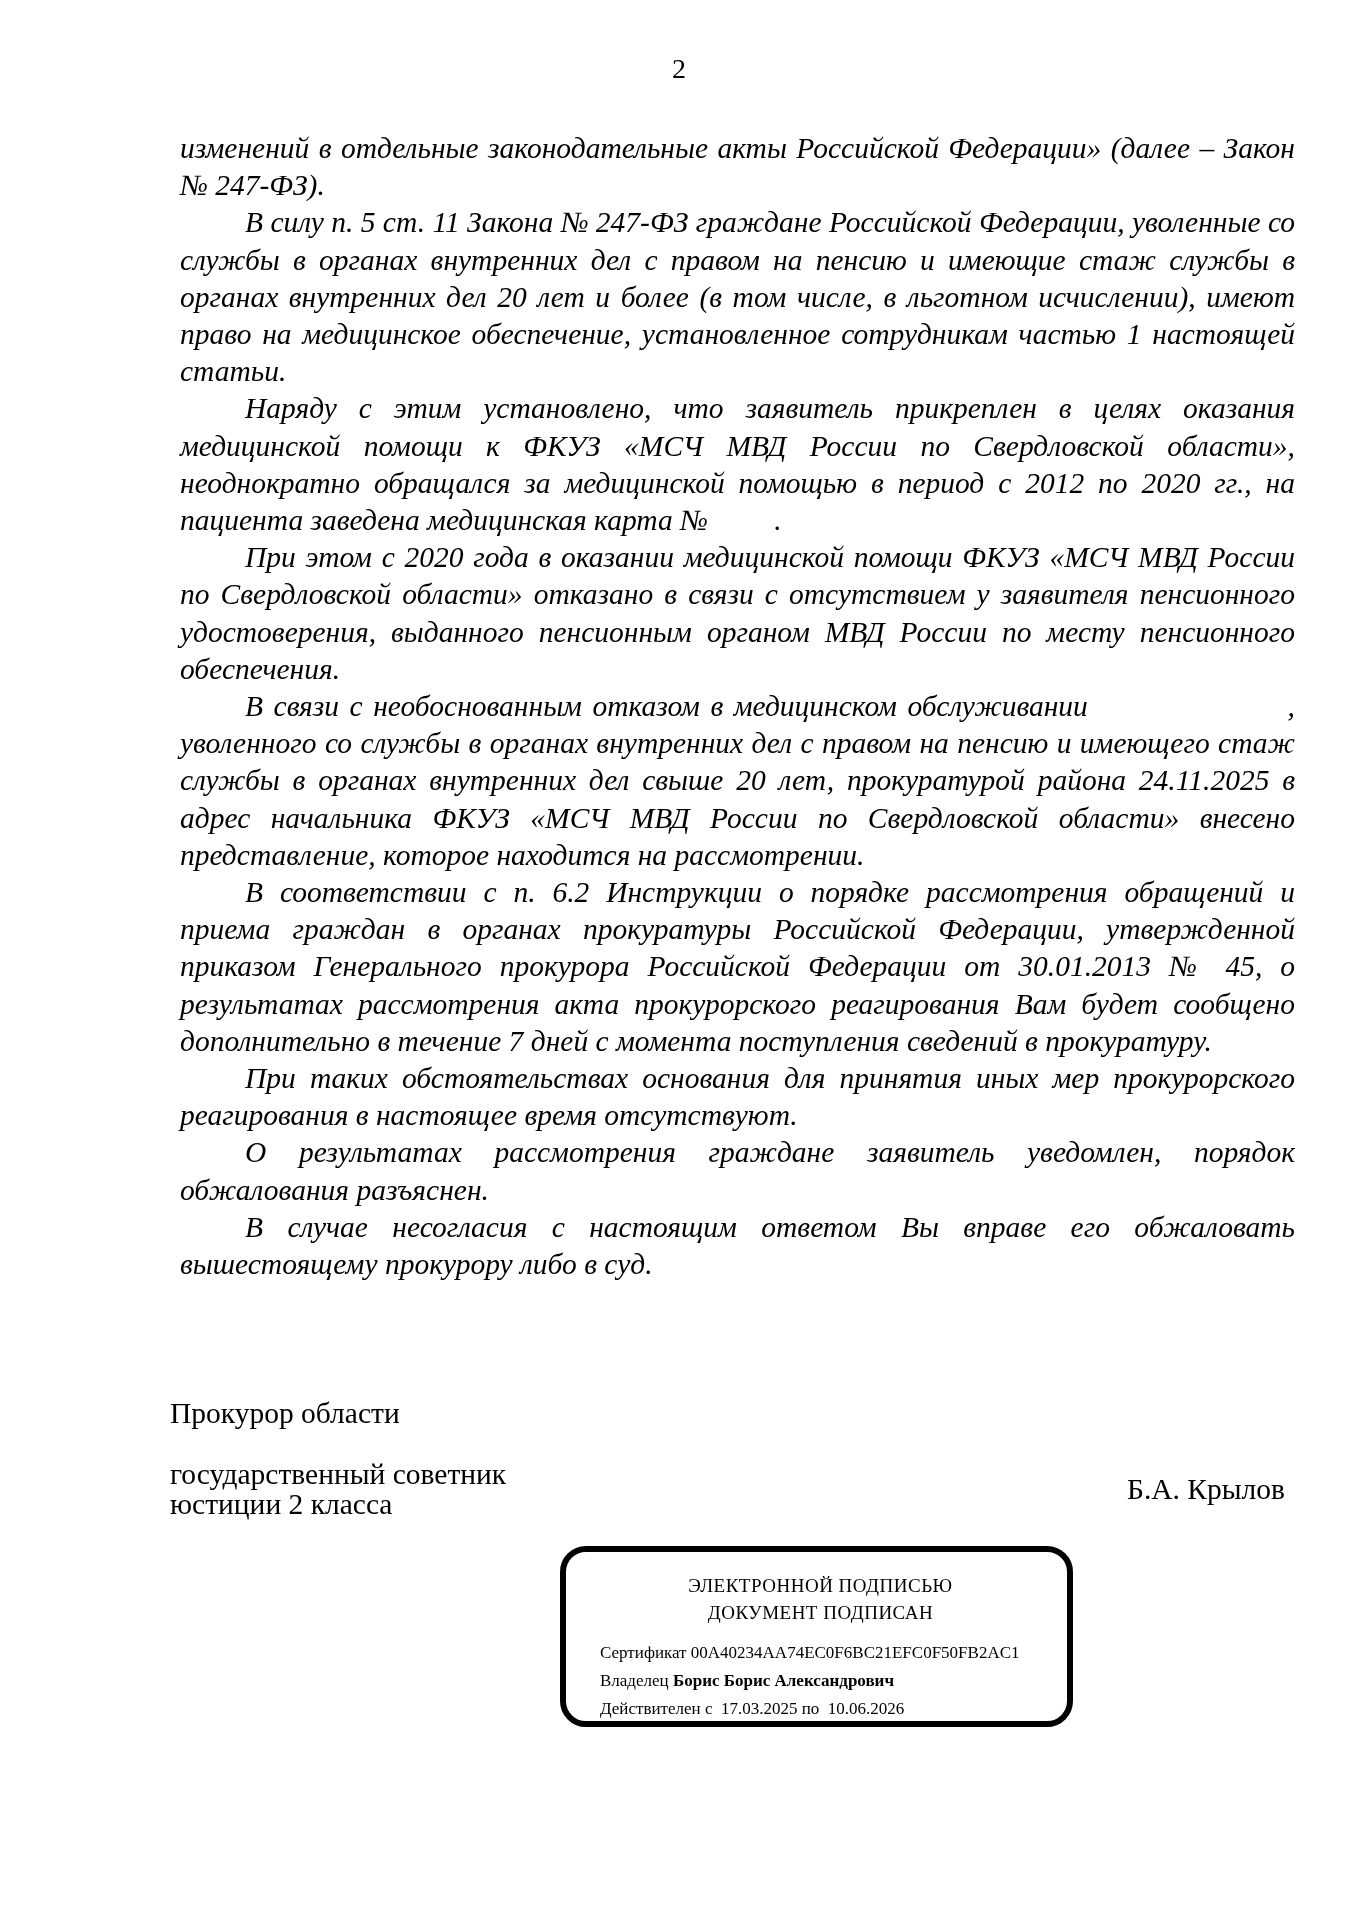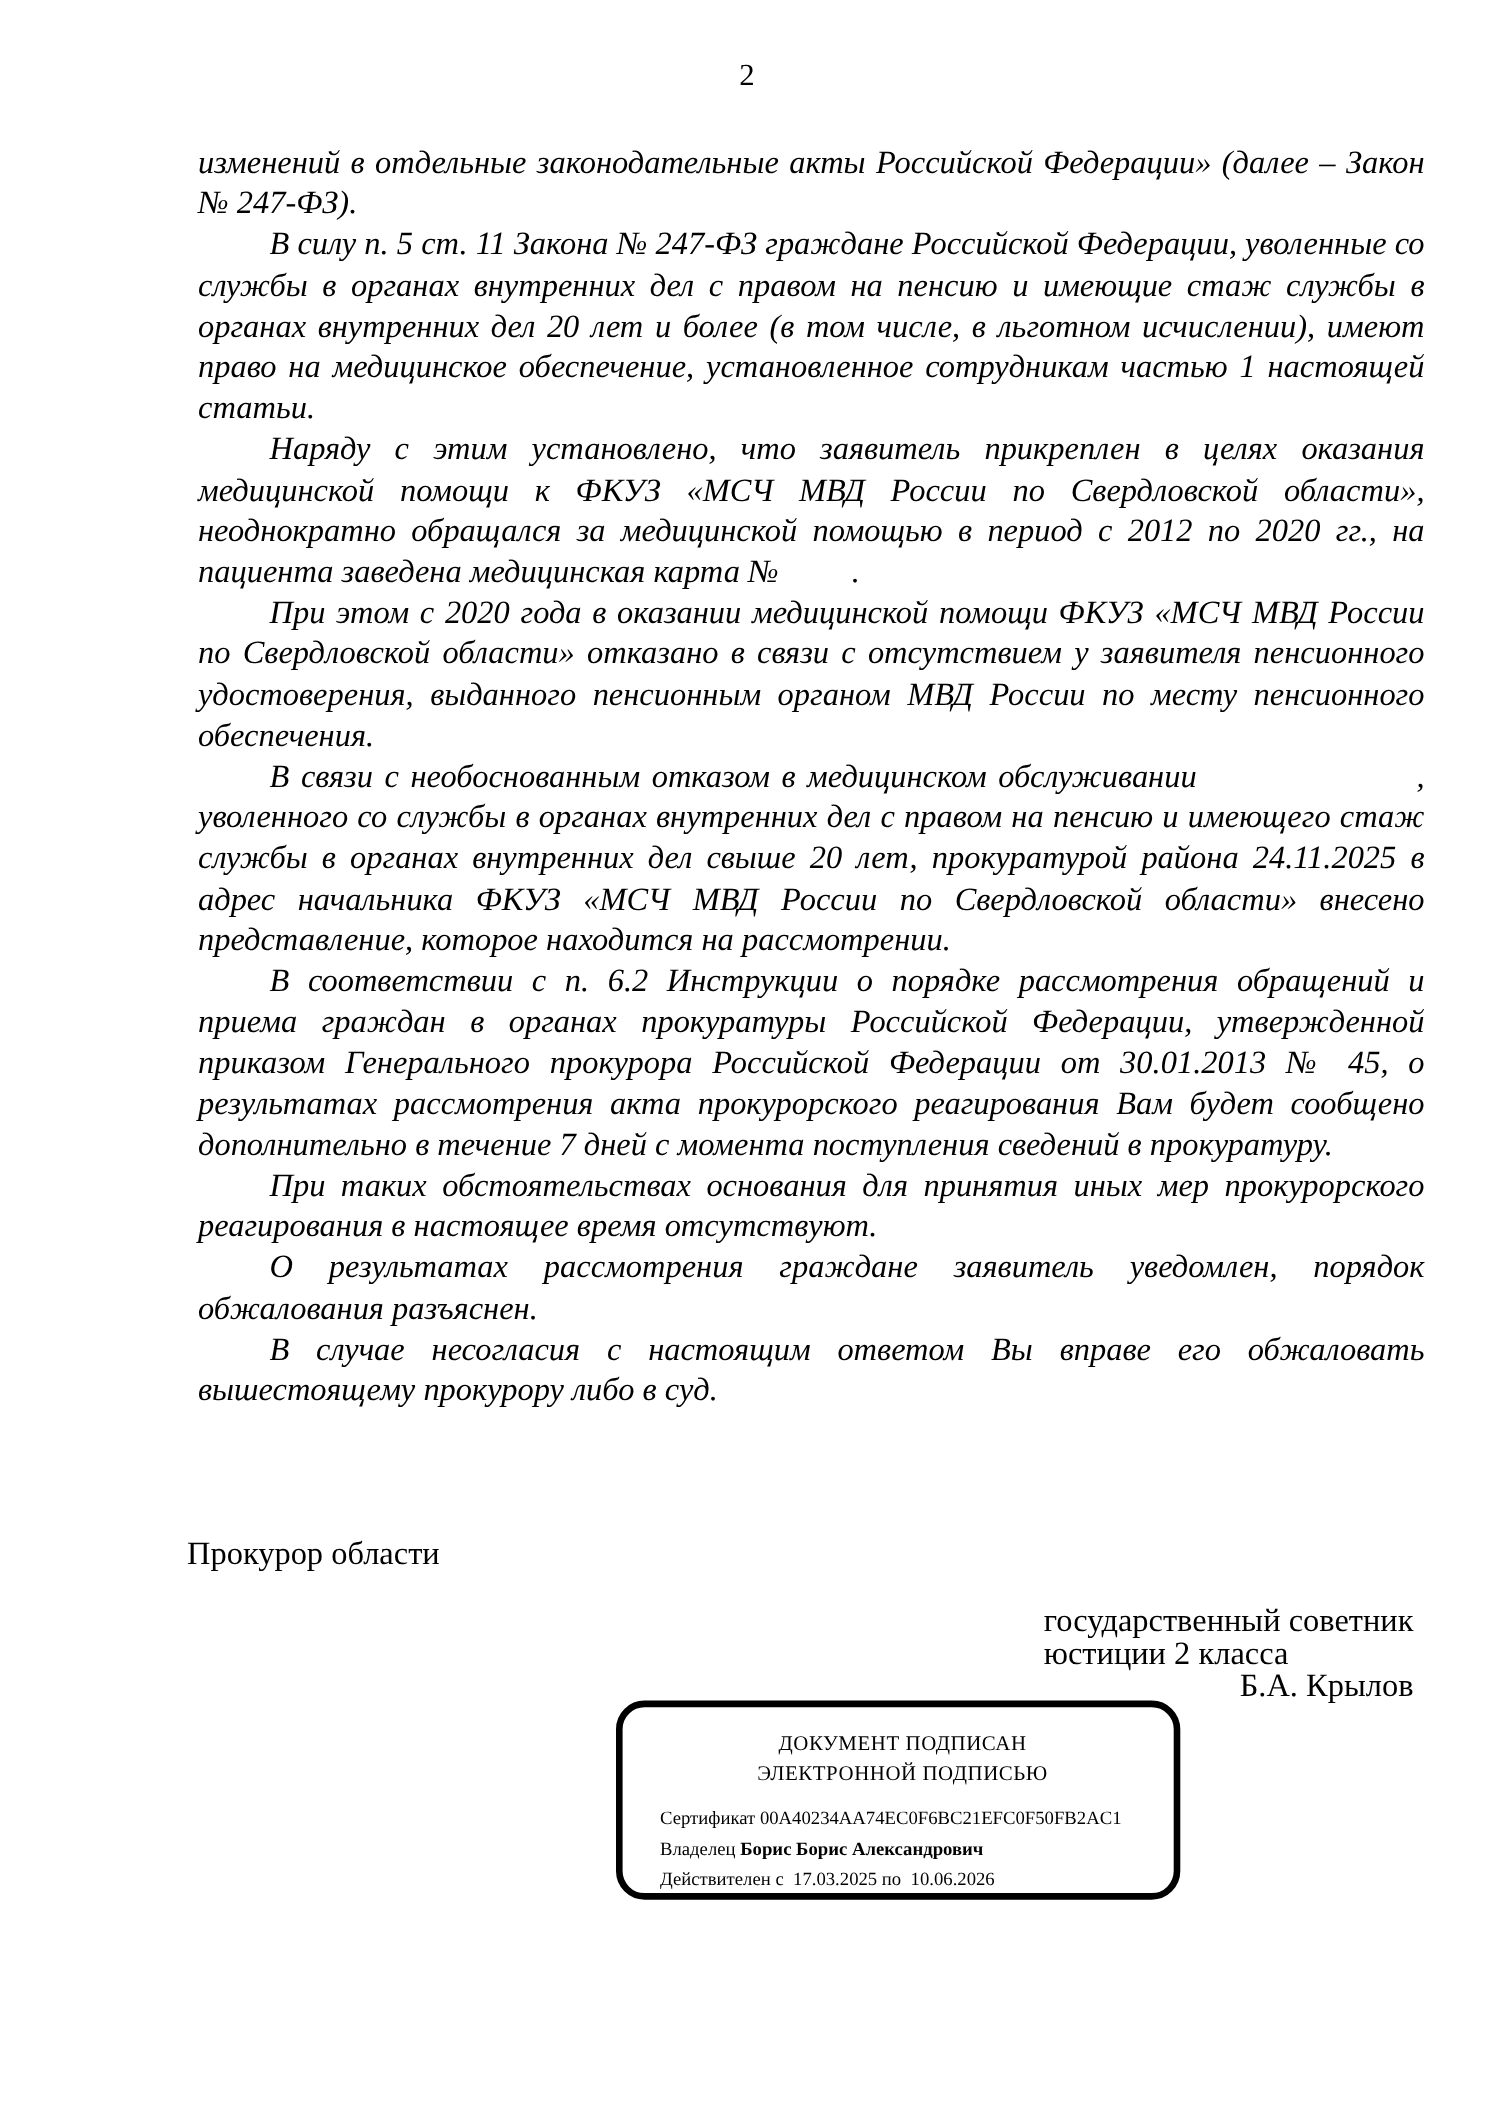--- a/index.html
+++ b/index.html
@@ -50,22 +50,21 @@
     width: 1115px;
     font-size: 29.5px;
     line-height: 37.2px;
   }
   .sig-position {
     margin-bottom: 28px;
   }
   .sig-row {
     display: flex;
     justify-content: space-between;
-    align-items: flex-end;
-    flex-direction: column;
+    align-items: center;
   }
   .sig-rank div {
     line-height: 29.5px;
   }
   .sig-name {
     line-height: 29.5px;
   }
   .stamp {
     position: absolute;
     left: 560px;
@@ -121,22 +120,22 @@
       <div class="sig-rank">
         <div>государственный советник</div>
         <div>юстиции 2 класса</div>
       </div>
       <div class="sig-name">Б.А. Крылов</div>
     </div>
   </div>
 
   <div class="stamp">
     <div class="stamp-title">
+      <div>ЭЛЕКТРОННОЙ ПОДПИСЬЮ</div>
       <div>ДОКУМЕНТ ПОДПИСАН</div>
-      <div>ЭЛЕКТРОННОЙ ПОДПИСЬЮ</div>
     </div>
     <div class="stamp-rows">
       <div class="stamp-row"><span>Сертификат</span> <span>00A40234AA74EC0F6BC21EFC0F50FB2AC1</span></div>
       <div class="stamp-row"><span>Владелец</span> <span class="b">Борис Борис Александрович</span></div>
       <div class="stamp-row">Действителен с&nbsp; 17.03.2025 по&nbsp; 10.06.2026</div>
     </div>
   </div>
 
 </div>
 

